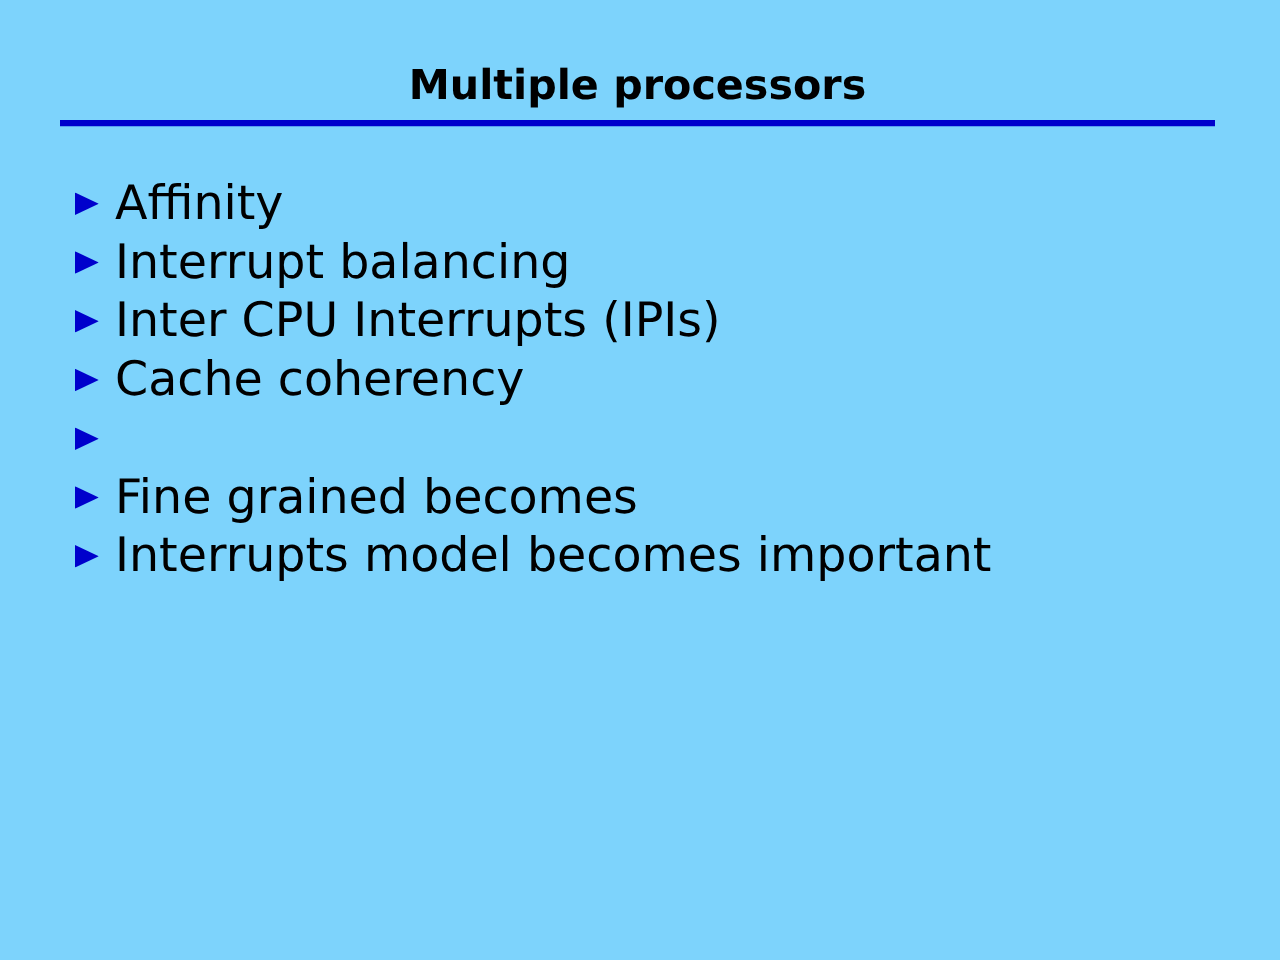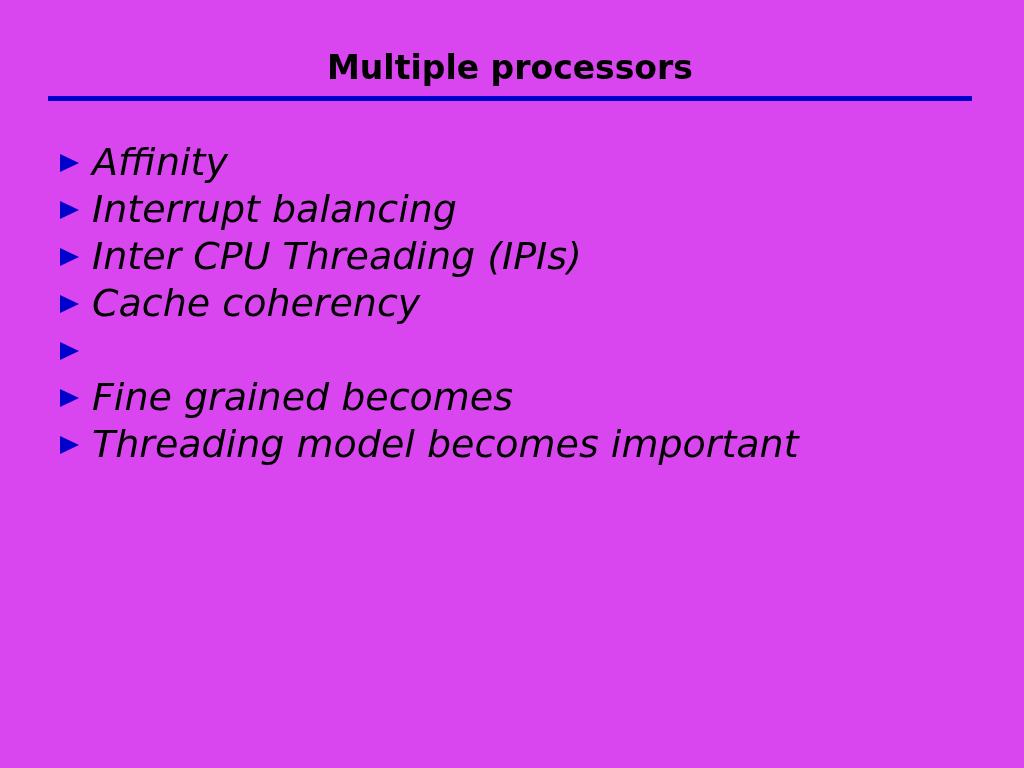--- a/index.html
+++ b/index.html
@@ -13,21 +13,21 @@
     height: 768px;
     overflow: hidden;
     font-family: "DejaVu Sans", "Liberation Sans", sans-serif;
     -webkit-font-smoothing: antialiased;
   }
 
   .slide {
     position: relative;
     width: 1024px;
     height: 768px;
-    background: #d946ef;
+    background: #7dd3fc;
   }
 
   
   .slide-title {
     position: absolute;
     left: 48px;
     top: 48px;
     width: 924px;
     text-align: center;
     font-size: 33px;
@@ -59,21 +59,20 @@
     list-style: none;
   }
 
   .bullet-item {
     position: relative;
     height: 47px;
     line-height: 47px;
     padding-left: 36px;
     margin: 0;
     white-space: nowrap;
-    font-style: italic;
   }
 
   .bullet-marker {
     position: absolute;
     left: 4px;
     top: 0;
     height: 47px;
     line-height: 47px;
     width: 22px;
     display: block;
@@ -122,21 +121,21 @@
       </span>
       <span class="bullet-text">Interrupt balancing</span>
     </li>
 
     <li class="bullet-item">
       <span class="bullet-marker">
         <svg width="19" height="18" viewBox="0 0 19 18" xmlns="http://www.w3.org/2000/svg">
           <polygon points="0,0 19,9 0,18" fill="#0000cc"></polygon>
         </svg>
       </span>
-      <span class="bullet-text">Inter CPU Threading (IPIs)</span>
+      <span class="bullet-text">Inter CPU Interrupts (IPIs)</span>
     </li>
 
     <li class="bullet-item">
       <span class="bullet-marker">
         <svg width="19" height="18" viewBox="0 0 19 18" xmlns="http://www.w3.org/2000/svg">
           <polygon points="0,0 19,9 0,18" fill="#0000cc"></polygon>
         </svg>
       </span>
       <span class="bullet-text">Cache coherency</span>
     </li>
@@ -157,18 +156,18 @@
       </span>
       <span class="bullet-text">Fine grained becomes</span>
     </li>
 
     <li class="bullet-item">
       <span class="bullet-marker">
         <svg width="19" height="18" viewBox="0 0 19 18" xmlns="http://www.w3.org/2000/svg">
           <polygon points="0,0 19,9 0,18" fill="#0000cc"></polygon>
         </svg>
       </span>
-      <span class="bullet-text">Threading model becomes important</span>
+      <span class="bullet-text">Interrupts model becomes important</span>
     </li>
 
   </ul>
 
 </div>
 
 </body></html>

